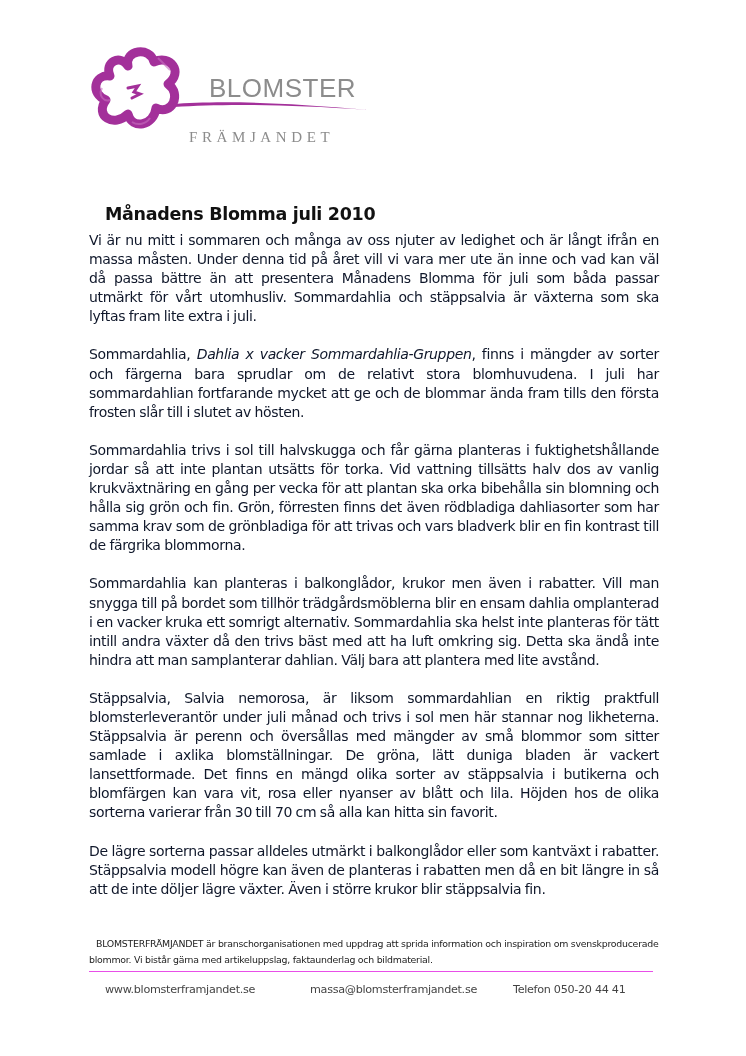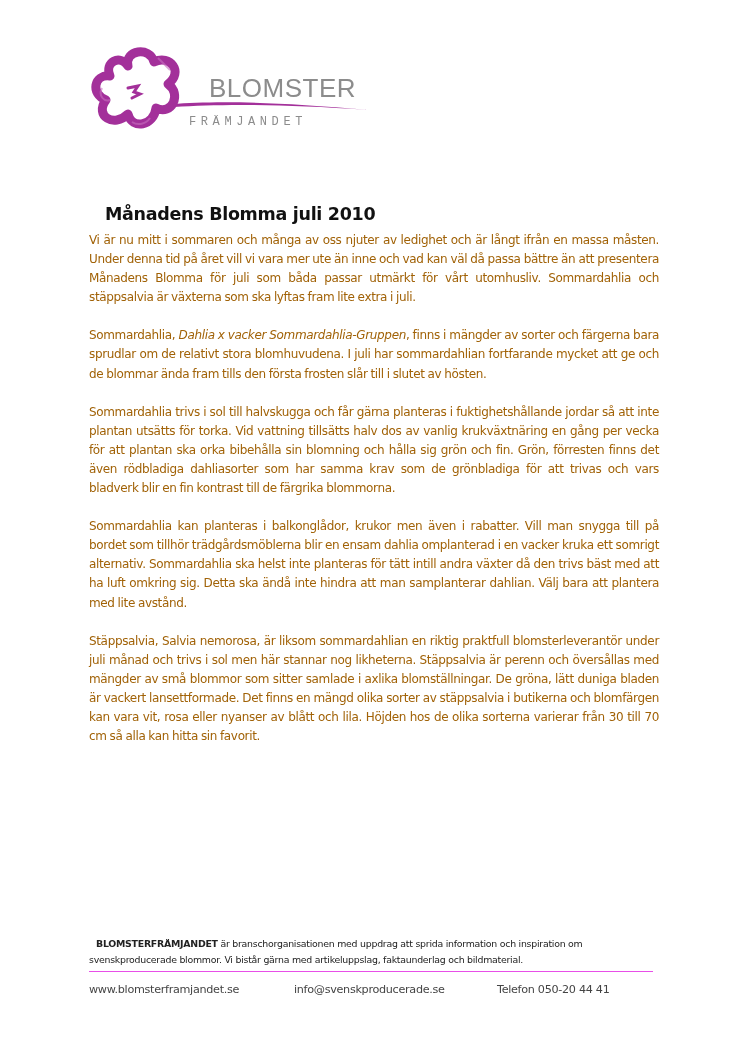--- a/index.html
+++ b/index.html
@@ -43,23 +43,23 @@
     .logo-swoosh {
       position: absolute;
       left: 84px;
       top: 54px;
       width: 196px;
       height: 16px;
     }
     .logo-sub {
       position: absolute;
       left: 101px;
-      top: 71px;
-      font-family: Liberation Mono, monospace;
-      font-size: 12px;
+      top: 85px;
+      font-family: Liberation Serif, serif;
+      font-size: 15px;
       letter-spacing: 4.6px;
       color: #8c8c8c;
     }
     .title {
       position: absolute;
       left: 89px;
       top: 188px;
       margin: 16px;
       font-family: "DejaVu Sans", sans-serif;
       font-weight: bold;
@@ -69,43 +69,43 @@
     }
     .body-text {
       position: absolute;
       left: 89px;
       top: 231px;
       width: 570px;
     }
     .body-text p {
       margin: 0 0 19px 0;
       font-family: "DejaVu Sans", sans-serif;
-      font-size: 12px;
+      font-size: 14px;
       line-height: 19.1px;
       text-align: justify;
       letter-spacing: -0.35px;
       word-spacing: -0.5px;
-      color: #a16207;
+      color: #0f172a;
     }
     .body-text em {
       font-style: italic;
     }
     .org-note {
       position: absolute;
       left: 89px;
       top: 936px;
       width: 570px;
       font-family: "DejaVu Sans", sans-serif;
       font-size: 9.4px;
       line-height: 16px;
       letter-spacing: -0.25px;
       color: #222222;
     }
     .org-note b {
-      font-weight: bold;
+      font-weight: normal;
       padding-left: 7px;
     }
     .footer-rule {
       position: absolute;
       left: 89px;
       top: 971px;
       width: 564px;
       height: 0;
       border-top: 1.5px solid #e84ee8;
     }
@@ -116,20 +116,21 @@
       width: 570px;
       font-family: "DejaVu Sans", sans-serif;
       font-size: 11.2px;
       letter-spacing: -0.3px;
       color: #444444;
     }
     .footer-contacts span {
       position: absolute;
       top: 0;
       white-space: nowrap;
+      margin-left: 16px;
     }
     .fc-web { left: 0; }
     .fc-mail { left: 205px; }
     .fc-tel { left: 408px; }
   </style>
 </head>
 <body>
 
 <div class="logo">
   <svg class="flower" viewBox="0 0 96 92" xmlns="http://www.w3.org/2000/svg">
@@ -151,23 +152,24 @@
 </div>
 
 <h1 class="title">Månadens Blomma juli 2010</h1>
 
 <div class="body-text">
   <p>Vi är nu mitt i sommaren och många av oss njuter av ledighet och är långt ifrån en massa måsten. Under denna tid på året vill vi vara mer ute än inne och vad kan väl då passa bättre än att presentera Månadens Blomma för juli som båda passar utmärkt för vårt utomhusliv. Sommardahlia och stäppsalvia är växterna som ska lyftas fram lite extra i juli.</p>
   <p><span>Sommardahlia, </span><em>Dahlia x vacker Sommardahlia-Gruppen</em><span>, finns i mängder av sorter och färgerna bara sprudlar om de relativt stora blomhuvudena. I juli har sommardahlian fortfarande mycket att ge och de blommar ända fram tills den första frosten slår till i slutet av hösten.</span></p>
   <p>Sommardahlia trivs i sol till halvskugga och får gärna planteras i fuktighetshållande jordar så att inte plantan utsätts för torka.  Vid vattning tillsätts halv dos av vanlig krukväxtnäring en gång per vecka för att plantan ska orka bibehålla sin blomning och hålla sig grön och fin. Grön, förresten finns det även rödbladiga dahliasorter som har samma krav som de grönbladiga för att trivas och vars bladverk blir en fin kontrast till de färgrika blommorna.</p>
   <p>Sommardahlia kan planteras i balkonglådor, krukor men även i rabatter. Vill man snygga till på bordet som tillhör trädgårdsmöblerna blir en ensam dahlia omplanterad i en vacker kruka ett somrigt alternativ. Sommardahlia ska helst inte planteras för tätt intill andra växter då den trivs bäst med att ha luft omkring sig. Detta ska ändå inte hindra att man samplanterar dahlian. Välj bara att plantera med lite avstånd.</p>
   <p>Stäppsalvia, Salvia nemorosa, är liksom sommardahlian en riktig praktfull blomsterleverantör under juli månad och trivs i sol men här stannar nog likheterna. Stäppsalvia är perenn och översållas med mängder av små blommor som sitter samlade i axlika blomställningar. De gröna, lätt duniga bladen är vackert lansettformade. Det finns en mängd olika sorter av stäppsalvia i butikerna och blomfärgen kan vara vit, rosa eller nyanser av blått och lila. Höjden hos de olika sorterna varierar från 30 till 70 cm så alla kan hitta sin favorit.</p>
+  <p>De lägre sorterna passar alldeles utmärkt i balkonglådor eller som kantväxt i rabatter. Stäppsalvia modell högre kan även de planteras i rabatten men då en bit längre in så att de inte döljer lägre växter. Även i större krukor blir stäppsalvia fin.</p>
 </div>
 
 <div class="org-note"><b>BLOMSTERFRÄMJANDET</b><span> är branschorganisationen med uppdrag att sprida information och inspiration om svenskproducerade blommor. Vi bistår gärna med artikeluppslag, faktaunderlag och bildmaterial.</span></div>
 
 <div class="footer-rule"></div>
 
 <div class="footer-contacts">
   <span class="fc-web">www.blomsterframjandet.se</span>
-  <span class="fc-mail">info@svenskproducerade.se</span>
+  <span class="fc-mail">massa@blomsterframjandet.se</span>
   <span class="fc-tel">Telefon 050-20 44 41</span>
 </div>
 
 </body></html>

